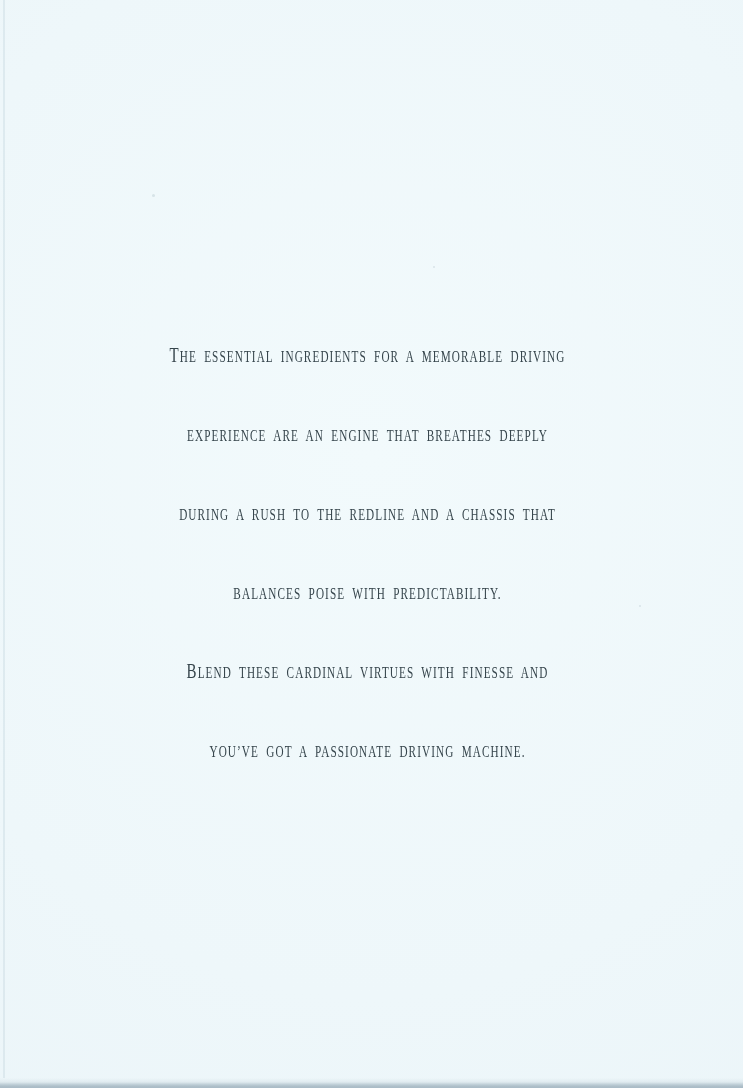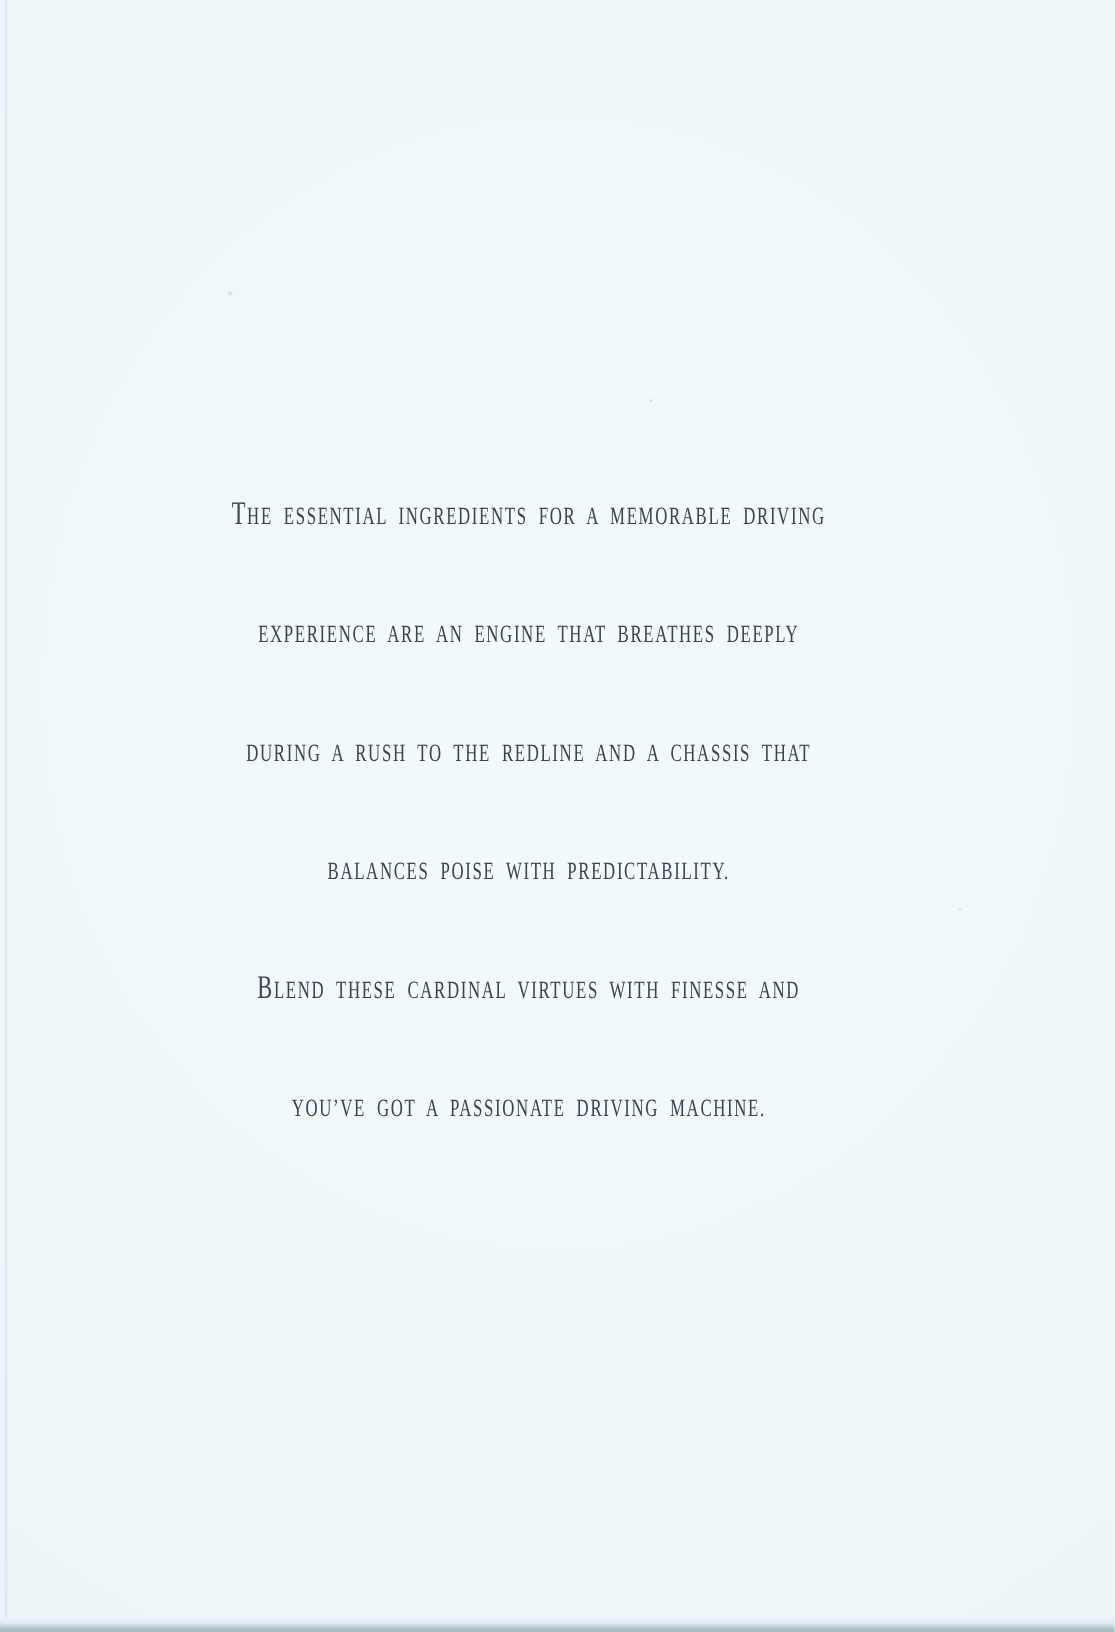--- a/index.html
+++ b/index.html
@@ -38,23 +38,24 @@
     height: 10px;
     background: linear-gradient(to bottom,
       rgba(174, 191, 201, 0) 0%,
       rgba(214, 226, 232, 0.55) 40%,
       #c3d2da 62%,
       #aebfc9 82%,
       #a9bbc6 100%);
   }
   .quote {
     position: absolute;
-    top: 302px;
+    top: 315px;
     left: 0;
     width: 687px;
+    padding-left: 15px;
   }
   .quote-line {
     height: 79px;
     line-height: 79px;
     text-align: center;
     white-space: nowrap;
     color: #36454c;
     transform: translateX(9px) scaleX(0.68);
     transform-origin: 50% 50%;
   }

